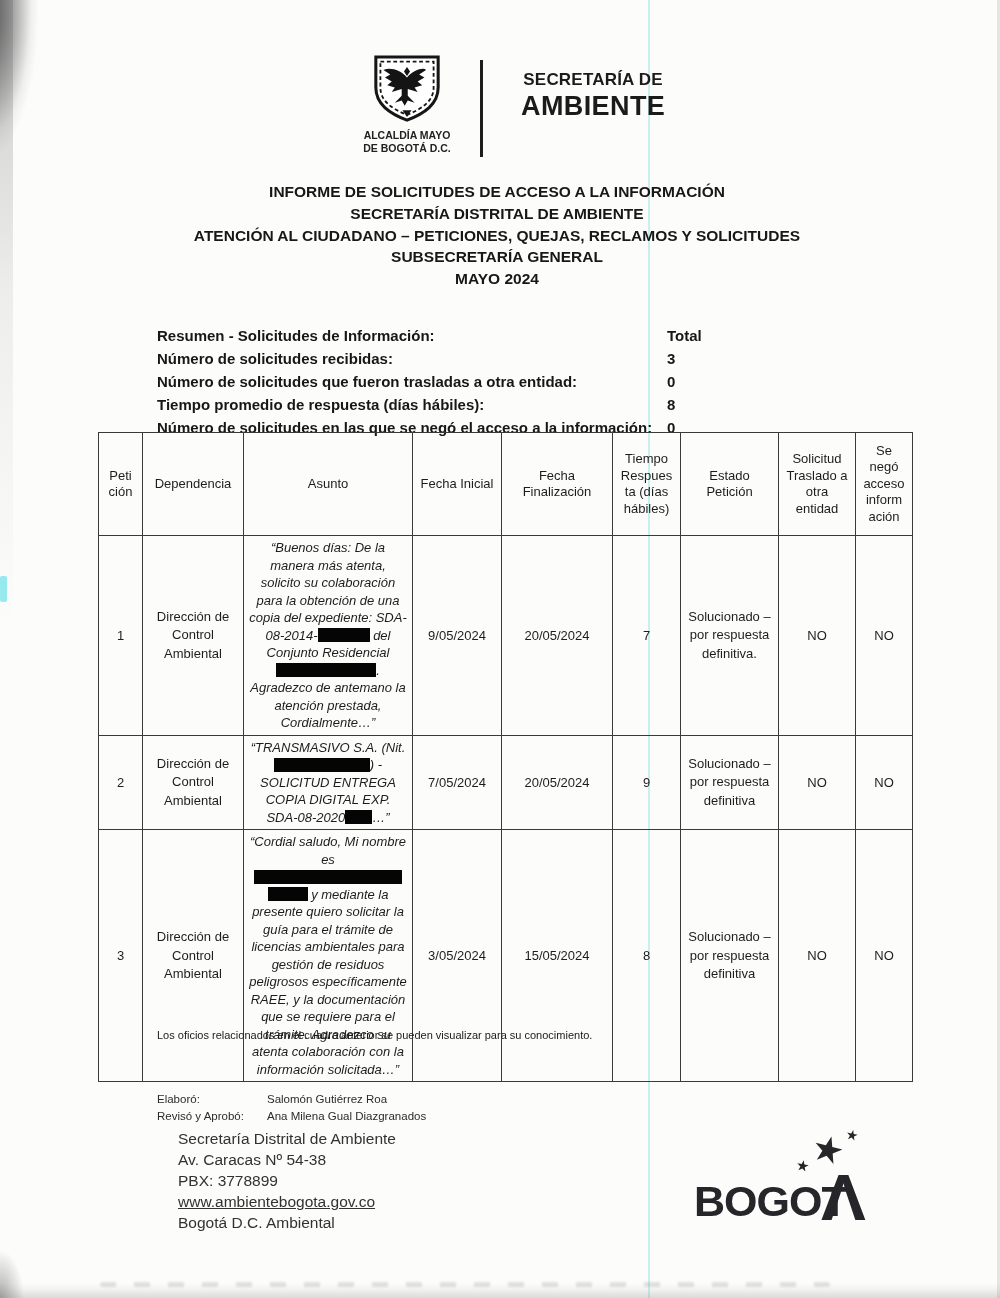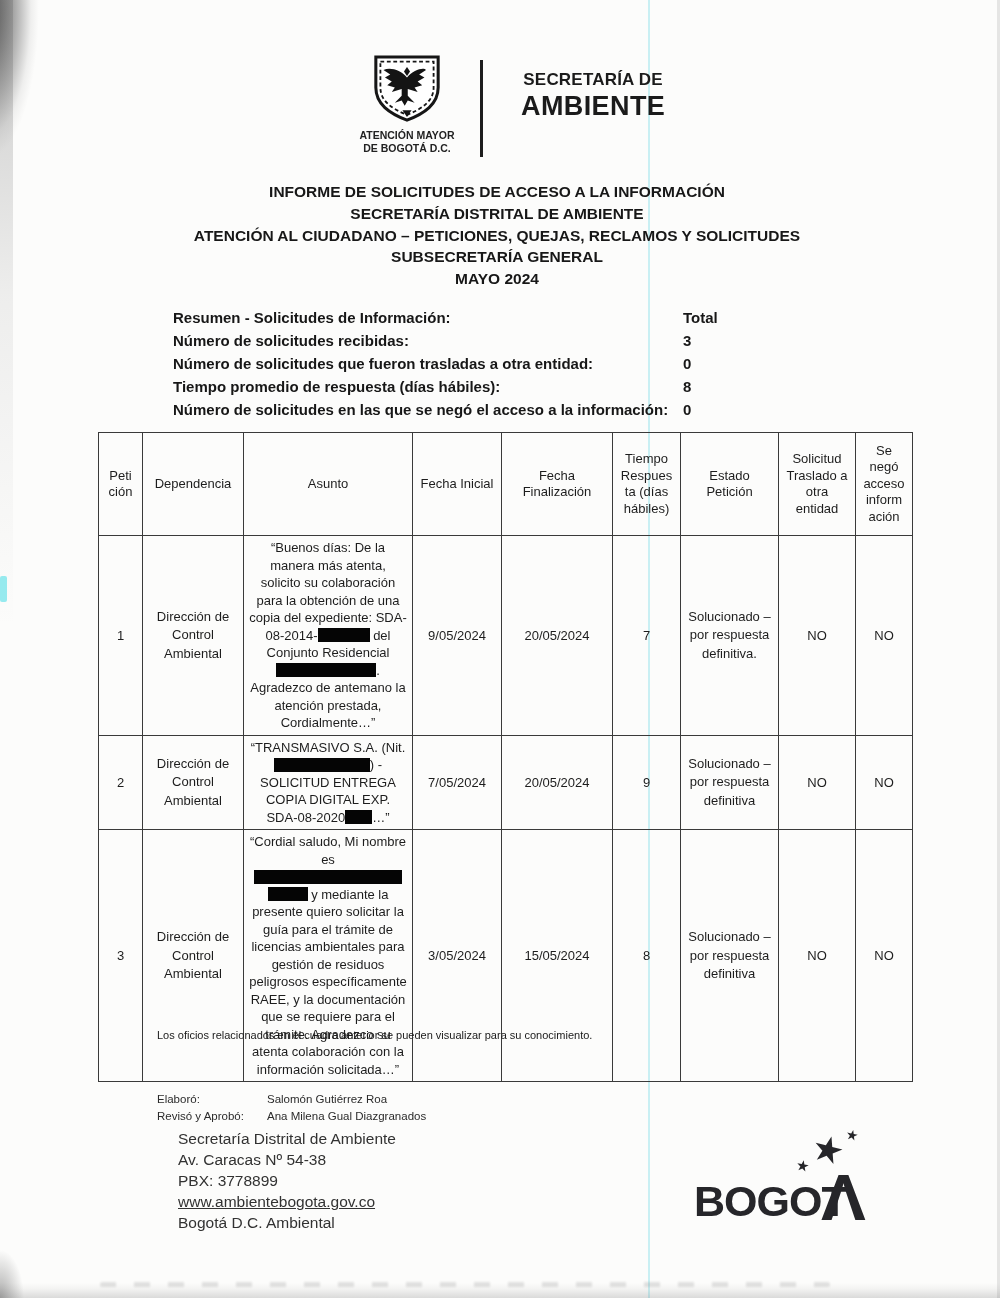--- a/index.html
+++ b/index.html
@@ -45,42 +45,42 @@
   .lh-divider { width:3px; height:97px; background:#1d1d1d; margin:6px 14px 0 12px; }
   .entity { padding-top:16px; text-align:center; color:#1b1b1b;margin-left:24px; }
   .entity-line1 { font-size:17px; font-weight:700; letter-spacing:0.2px; }
   .entity-line2 { font-size:27px; font-weight:800; letter-spacing:0.4px; margin-top:1px; }
 
   
   .title-block { position:absolute; top:181px; left:0; width:994px; text-align:center; }
   .title-block div { font-size:15.5px; font-weight:700; line-height:21.8px; color:#171717; }
 
   
-  .summary { position:absolute; top:306px; left:157px; width:640px;margin-left:16px; }
+  .summary { position:absolute; top:324px; left:157px; width:640px; }
   .summary-row { display:grid; grid-template-columns:510px 100px; line-height:23px; }
   .summary-label { font-size:15px; font-weight:700; color:#171717; }
   .summary-value { font-size:15px; font-weight:700; color:#171717; }
 
   
   table.report { position:absolute; top:432px; left:98px; width:814px; border-collapse:collapse; table-layout:fixed; }
   table.report td, table.report th {
     border:1.6px solid #3a3a3a; vertical-align:middle; text-align:center;
     font-size:13px; font-weight:400; color:#1d1d1d; padding:3px 5px;
   }
   th.hdr { white-space:pre-line; line-height:16.5px; font-weight:400; }
   tr.hdr-row { height:103px; }
   tr.row-1 { height:175px; }
   tr.row-2 { height:73px; }
   tr.row-3 { height:227px; }
   td.num { font-weight:700; }
   td.no-cell { font-weight:700; }
   td.dep { line-height:18.5px; }
   td.estado { line-height:18.5px; }
   td.asunto {
-    text-align:justify; line-height:17.5px; padding:3px 6px;
+    text-align:justify; font-style:italic; line-height:17.5px; padding:3px 6px;
     vertical-align:middle;
   }
   .redaction { display:inline-block; background:#050505; height:14px; vertical-align:middle; margin-bottom:2px; }
   .red-r1a { width:52px; } .red-r1b { width:100px; }
   .red-r2a { width:96px; } .red-r2b { width:27px; }
   .red-r3a { width:148px; } .red-r3b { width:40px; }
 
   
   .note { position:absolute; top:1029px; left:157px; font-size:11px; color:#1a1a1a; }
   .signoff { position:absolute; top:1091px; left:157px; font-size:11.5px; color:#2b2b2b; }
@@ -113,21 +113,21 @@
 
   <header class="letterhead">
     <div class="crest-block">
       <svg width="76" height="70" viewBox="0 0 100 92">
         <path d="M9,4 H91 V44 C91,66 73,78 50,87 C27,78 9,66 9,44 Z" fill="#ffffff" stroke="#161616" stroke-width="4"></path>
         <path d="M15,10 H85 V44 C85,62 70,72 50,80 C30,72 15,62 15,44 Z" fill="none" stroke="#161616" stroke-width="2.4" stroke-dasharray="5 3.5"></path>
         <path d="M50,17 l4,6 -4,6 -4,-6 z" fill="#141414"></path>
         <path d="M50,31 C42,21 28,17 19,21 l9,6 -7,4 9,5 -6,5 10,3 -4,6 13,-4 v9 l-9,9 9,-3 4,7 4,-7 9,3 -9,-9 v-9 l13,4 -4,-6 10,-3 -6,-5 9,-5 -7,-4 9,-6 C72,17 58,21 50,31 Z" fill="#141414"></path>
         <path d="M44,74 L50,83 L56,74 Z" fill="#141414"></path>
       </svg>
-      <div class="crest-caption">ATENCIÓN MAYOR
+      <div class="crest-caption">ALCALDÍA MAYO
 DE BOGOTÁ D.C.</div>
     </div>
     <div class="lh-divider"></div>
     <div class="entity">
       <div class="entity-line1">SECRETARÍA DE</div>
       <div class="entity-line2">AMBIENTE</div>
     </div>
   </header>
 
   <section class="title-block">

